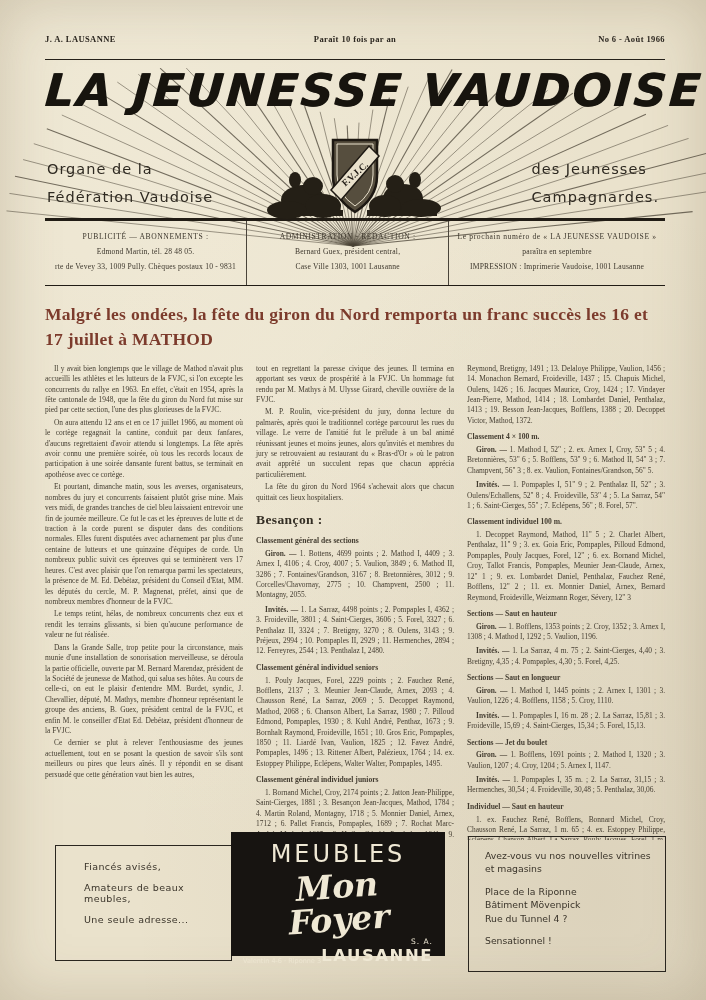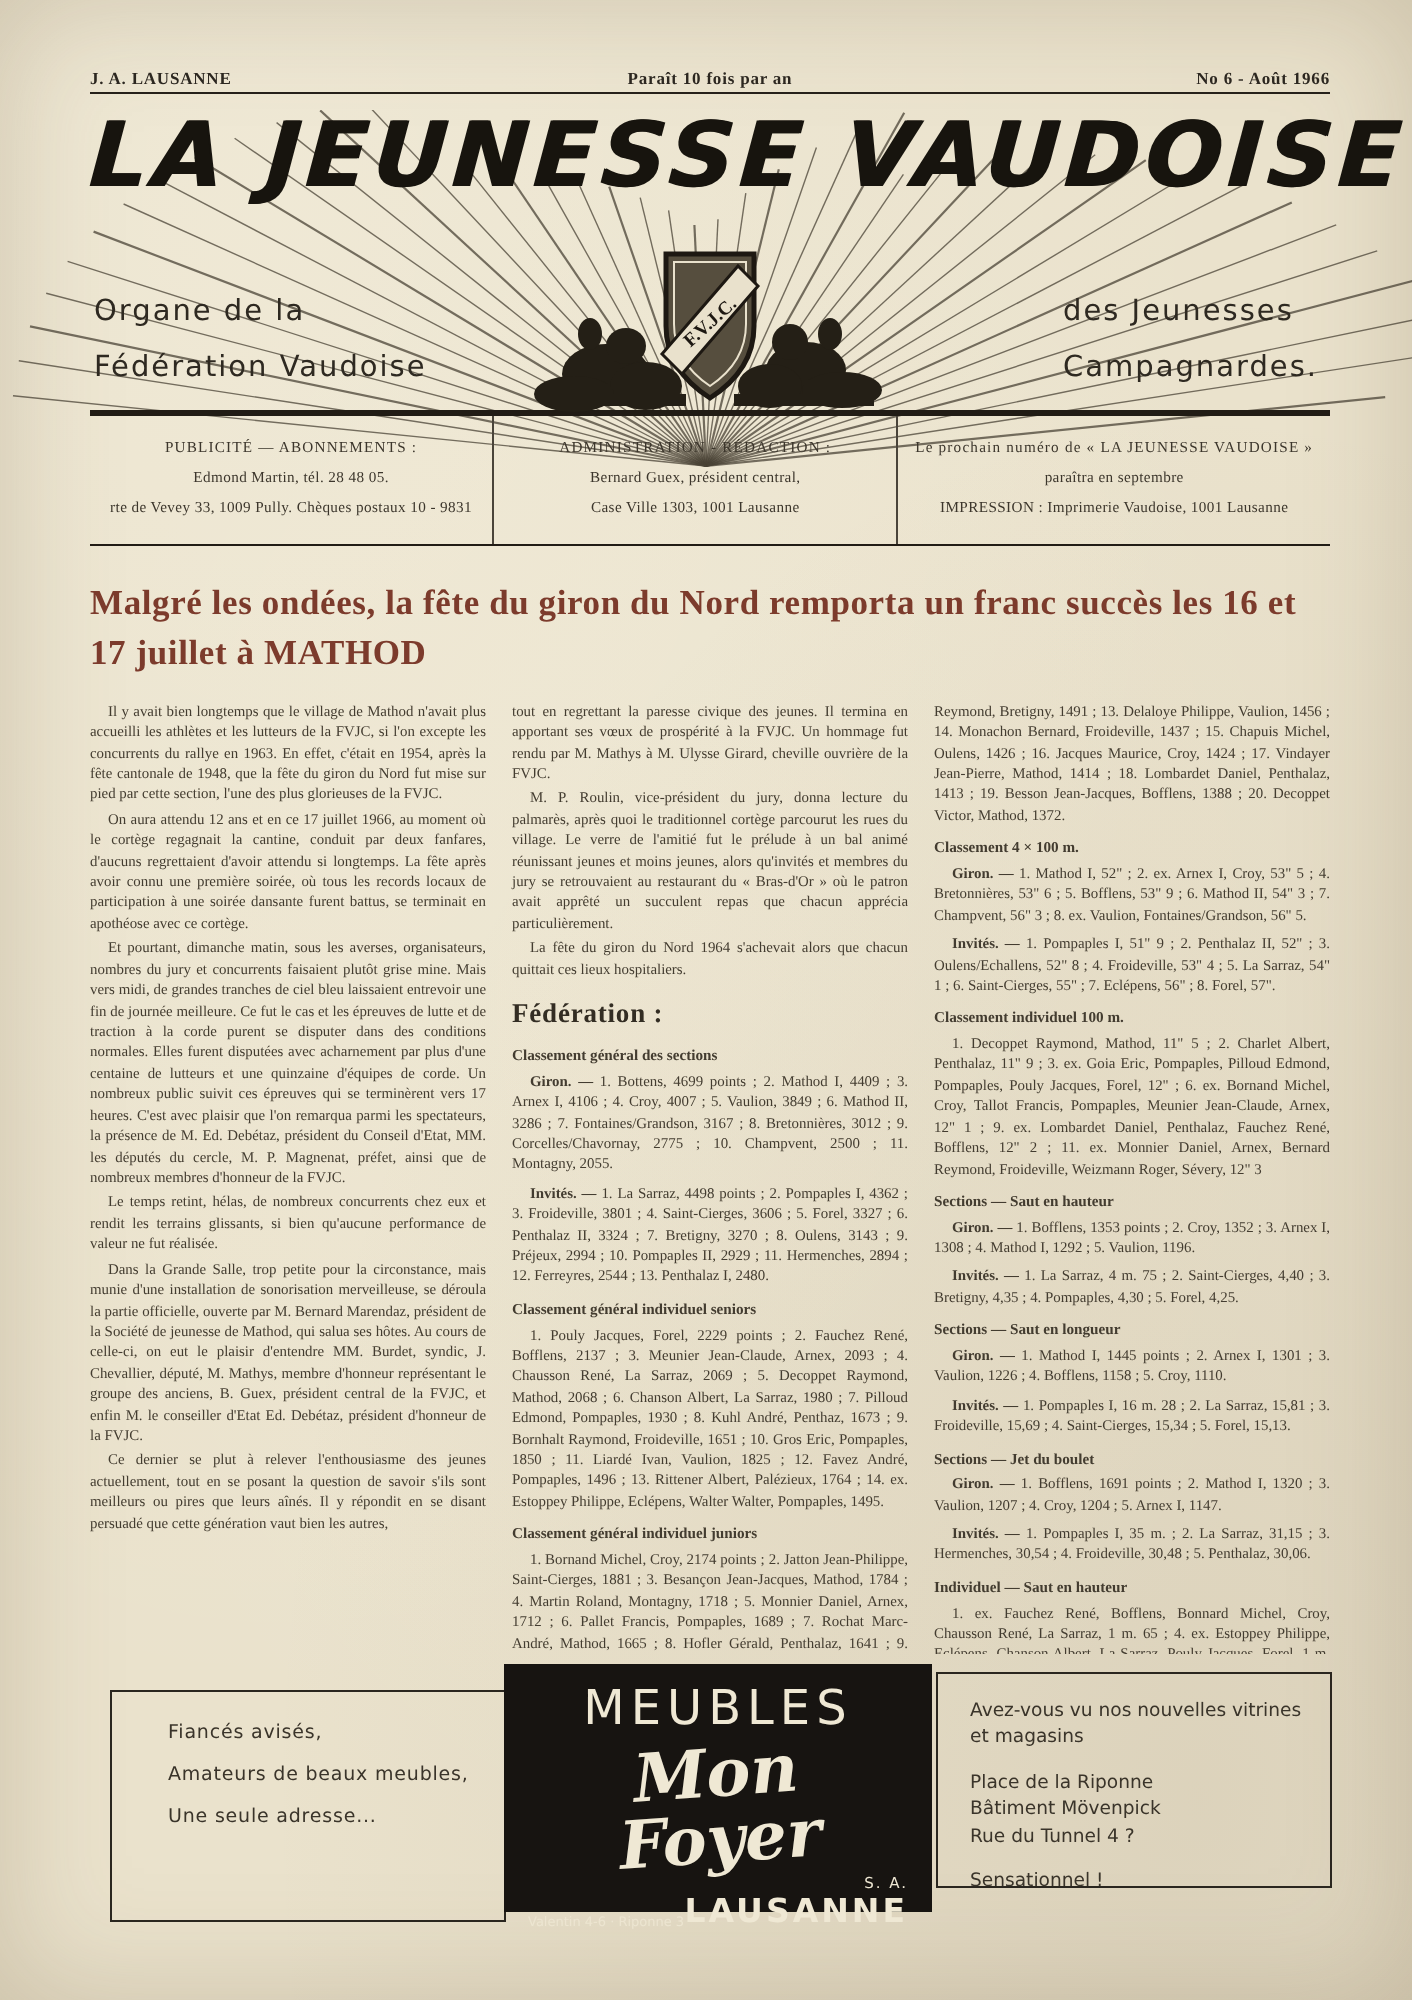--- a/index.html
+++ b/index.html
@@ -12,21 +12,21 @@
       #eae2cc;
     box-shadow:inset 0 0 60px rgba(110,90,60,.25);
     overflow:hidden;
     font-family:"Liberation Serif", serif;
     color:#413a2f;
   }
   .inner{margin:0 41px 0 45px;}
 
   
   .topbar{display:flex;justify-content:space-between;align-items:flex-end;
-    margin-top:34px;padding-bottom:2px;border-bottom:1.5px solid #26211a;
+    margin-top:34px;padding-bottom:15px;border-bottom:1.5px solid #26211a;
     font-size:8.5px;font-weight:bold;letter-spacing:.4px;color:#2c2720;}
   .topbar .c{position:absolute;left:0;right:0;text-align:center;font-weight:bold;}
   .topbar{position:relative;}
 
   
   .masthead{position:relative;height:154px;}
   .rays-wrap{position:absolute;left:-45px;top:4px;width:706px;height:186px;z-index:1;pointer-events:none;}
   .mast-title{
     position:relative;z-index:2;text-align:center;margin-top:4px;
     font-family:"DejaVu Sans", sans-serif;font-weight:800;font-style:italic;
@@ -72,21 +72,21 @@
   .ad-black{width:214px;height:124px;background:#171411;color:#efe8d4;
     box-sizing:border-box;padding:8px 12px 7px;display:flex;flex-direction:column;
     font-family:"DejaVu Sans", sans-serif;position:relative;margin-left:-1px;}
   .ad-black .meubles{font-size:24px;font-weight:normal;letter-spacing:3px;text-align:center;}
   .ad-black .script{font-family:"DejaVu Serif", serif;font-style:italic;font-weight:bold;
     font-size:33px;text-align:center;transform:rotate(-4deg);margin-top:2px;line-height:1;}
   .ad-black .sa{font-size:7.5px;text-align:right;margin-top:1px;letter-spacing:1px;}
   .ad-black .botrow{display:flex;justify-content:space-between;align-items:flex-end;margin-top:auto;}
   .ad-black .addr{font-size:6.5px;opacity:.85;}
   .ad-black .city{font-size:16.5px;font-weight:bold;letter-spacing:1.5px;}
-  .ad-right{width:198px;border:1.3px solid #2a261f;height:108px;margin-top:4px;margin-left:2px;
+  .ad-right{width:198px;border:1.3px solid #2a261f;height:136px;margin-top:4px;margin-left:23px;
     box-sizing:border-box;padding:12px 12px 0 16px;
     font-family:"DejaVu Sans", sans-serif;font-size:9.3px;color:#3a342a;line-height:1.45;}
   .ad-right .grp{margin-bottom:9px;}
 </style>
 </head>
 <body>
 
 <div class="page">
   <div class="inner">
 
@@ -209,21 +209,21 @@
         <p class="ind">Et pourtant, dimanche matin, sous les averses, organisateurs, nombres du jury et concurrents faisaient plutôt grise mine. Mais vers midi, de grandes tranches de ciel bleu laissaient entrevoir une fin de journée meilleure. Ce fut le cas et les épreuves de lutte et de traction à la corde purent se disputer dans des conditions normales. Elles furent disputées avec acharnement par plus d'une centaine de lutteurs et une quinzaine d'équipes de corde. Un nombreux public suivit ces épreuves qui se terminèrent vers 17 heures. C'est avec plaisir que l'on remarqua parmi les spectateurs, la présence de M. Ed. Debétaz, président du Conseil d'Etat, MM. les députés du cercle, M. P. Magnenat, préfet, ainsi que de nombreux membres d'honneur de la FVJC.</p>
         <p class="ind">Le temps retint, hélas, de nombreux concurrents chez eux et rendit les terrains glissants, si bien qu'aucune performance de valeur ne fut réalisée.</p>
         <p class="ind">Dans la Grande Salle, trop petite pour la circonstance, mais munie d'une installation de sonorisation merveilleuse, se déroula la partie officielle, ouverte par M. Bernard Marendaz, président de la Société de jeunesse de Mathod, qui salua ses hôtes. Au cours de celle-ci, on eut le plaisir d'entendre MM. Burdet, syndic, J. Chevallier, député, M. Mathys, membre d'honneur représentant le groupe des anciens, B. Guex, président central de la FVJC, et enfin M. le conseiller d'Etat Ed. Debétaz, président d'honneur de la FVJC.</p>
         <p class="ind">Ce dernier se plut à relever l'enthousiasme des jeunes actuellement, tout en se posant la question de savoir s'ils sont meilleurs ou pires que leurs aînés. Il y répondit en se disant persuadé que cette génération vaut bien les autres,</p>
       </div>
 
       <div class="col">
         <p>tout en regrettant la paresse civique des jeunes. Il termina en apportant ses vœux de prospérité à la FVJC. Un hommage fut rendu par M. Mathys à M. Ulysse Girard, cheville ouvrière de la FVJC.</p>
         <p class="ind">M. P. Roulin, vice-président du jury, donna lecture du palmarès, après quoi le traditionnel cortège parcourut les rues du village. Le verre de l'amitié fut le prélude à un bal animé réunissant jeunes et moins jeunes, alors qu'invités et membres du jury se retrouvaient au restaurant du « Bras-d'Or » où le patron avait apprêté un succulent repas que chacun apprécia particulièrement.</p>
         <p class="ind">La fête du giron du Nord 1964 s'achevait alors que chacun quittait ces lieux hospitaliers.</p>
-        <p class="results-title">Fédération :</p>
+        <p class="results-title">Besançon :</p>
         <p class="shead">Classement général des sections</p>
         <p class="ind listp"><span class="lead">Giron. —</span> <span>1. Bottens, 4699 points ; 2. Mathod I, 4409 ; 3. Arnex I, 4106 ; 4. Croy, 4007 ; 5. Vaulion, 3849 ; 6. Mathod II, 3286 ; 7. Fontaines/Grandson, 3167 ; 8. Bretonnières, 3012 ; 9. Corcelles/Chavornay, 2775 ; 10. Champvent, 2500 ; 11. Montagny, 2055.</span></p>
         <p class="ind listp"><span class="lead">Invités. —</span> <span>1. La Sarraz, 4498 points ; 2. Pompaples I, 4362 ; 3. Froideville, 3801 ; 4. Saint-Cierges, 3606 ; 5. Forel, 3327 ; 6. Penthalaz II, 3324 ; 7. Bretigny, 3270 ; 8. Oulens, 3143 ; 9. Préjeux, 2994 ; 10. Pompaples II, 2929 ; 11. Hermenches, 2894 ; 12. Ferreyres, 2544 ; 13. Penthalaz I, 2480.</span></p>
         <p class="shead">Classement général individuel seniors</p>
         <p class="ind listp">1. Pouly Jacques, Forel, 2229 points ; 2. Fauchez René, Bofflens, 2137 ; 3. Meunier Jean-Claude, Arnex, 2093 ; 4. Chausson René, La Sarraz, 2069 ; 5. Decoppet Raymond, Mathod, 2068 ; 6. Chanson Albert, La Sarraz, 1980 ; 7. Pilloud Edmond, Pompaples, 1930 ; 8. Kuhl André, Penthaz, 1673 ; 9. Bornhalt Raymond, Froideville, 1651 ; 10. Gros Eric, Pompaples, 1850 ; 11. Liardé Ivan, Vaulion, 1825 ; 12. Favez André, Pompaples, 1496 ; 13. Rittener Albert, Palézieux, 1764 ; 14. ex. Estoppey Philippe, Eclépens, Walter Walter, Pompaples, 1495.</p>
         <p class="shead">Classement général individuel juniors</p>
         <p class="ind listp">1. Bornand Michel, Croy, 2174 points ; 2. Jatton Jean-Philippe, Saint-Cierges, 1881 ; 3. Besançon Jean-Jacques, Mathod, 1784 ; 4. Martin Roland, Montagny, 1718 ; 5. Monnier Daniel, Arnex, 1712 ; 6. Pallet Francis, Pompaples, 1689 ; 7. Rochat Marc-André, Mathod, 1665 ; 8. Hofler Gérald, Penthalaz, 1641 ; 9. Jotterand Frank, Cossonay, 1329 ; 10. Bardin Johny, Penthalaz, 1314 ; 11. Thonney Alain, Mathod, 1307 ; 12. Demont</p>
       </div>
 
       <div class="col">

